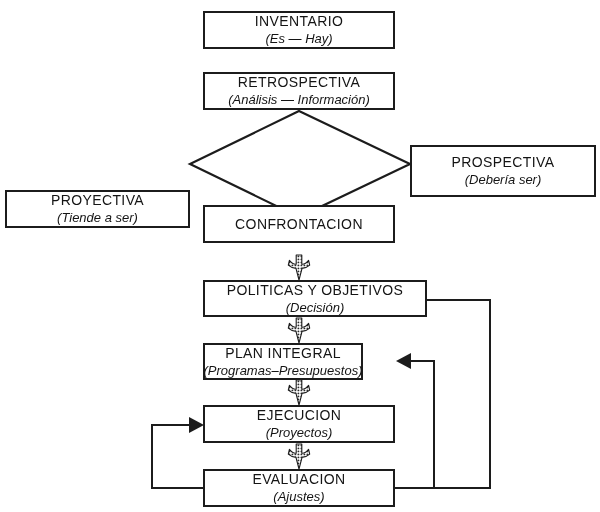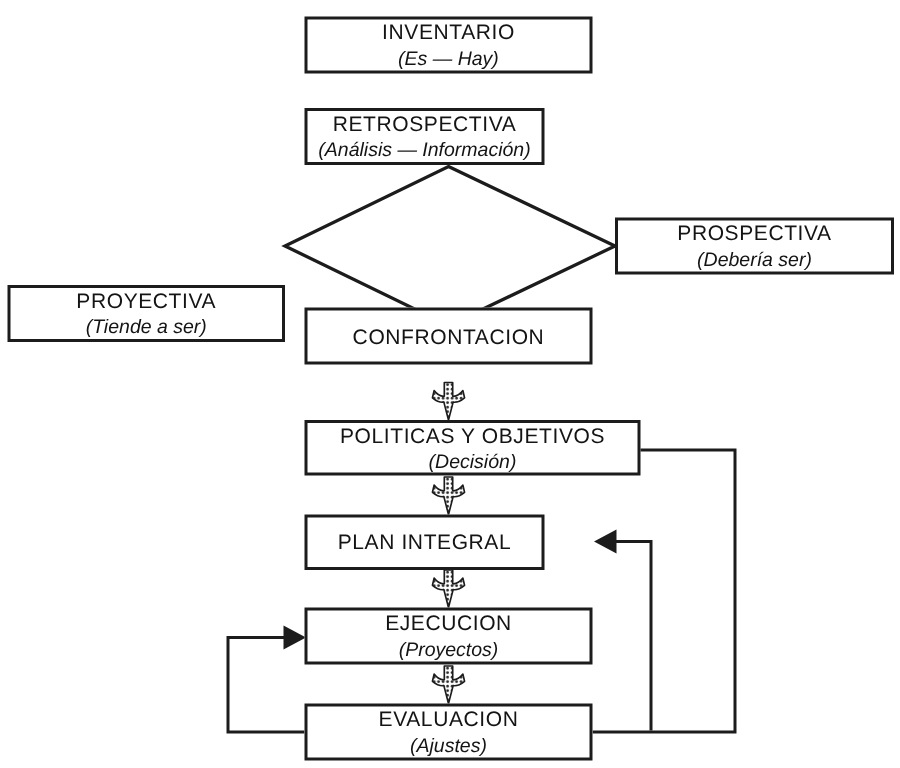--- a/index.html
+++ b/index.html
@@ -30,23 +30,23 @@
     letter-spacing:0.4px;
     white-space:nowrap;
   }
   .node .subtitle{
     font-size:13px;
     font-style:italic;
     white-space:nowrap;
   }
   
   #n-inventario   {left:203px;top:11px; width:192px;height:38px;}
-  #n-retrospectiva{left:203px;top:72px; width:160px;height:38px;}
+  #n-retrospectiva{left:203px;top:72px; width:192px;height:38px;}
   #n-proyectiva   {left:5px;  top:145px;width:185px;height:38px;margin-top:45px;}
-  #n-prospectiva  {left:410px;top:145px;width:186px;height:38px;}
+  #n-prospectiva  {left:410px;top:145px;width:186px;height:52px;}
   #n-confrontacion{left:203px;top:205px;width:192px;height:38px;}
   #n-politicas    {left:203px;top:280px;width:224px;height:37px;}
   #n-plan         {left:203px;top:343px;width:160px;height:37px;}
   #n-ejecucion    {left:203px;top:405px;width:192px;height:38px;}
   #n-evaluacion   {left:203px;top:469px;width:192px;height:38px;}
 </style>
 </head>
 <body>
 
 <div id="canvas">
@@ -111,20 +111,21 @@
     <span class="title">CONFRONTACION</span>
   </div>
 
   <div class="node" id="n-politicas">
     <span class="title">POLITICAS Y OBJETIVOS</span>
     <span class="subtitle">(Decisión)</span>
   </div>
 
   <div class="node" id="n-plan">
     <span class="title">PLAN INTEGRAL</span>
+    <span class="subtitle">(Programas–Presupuestos)</span>
   </div>
 
   <div class="node" id="n-ejecucion">
     <span class="title">EJECUCION</span>
     <span class="subtitle">(Proyectos)</span>
   </div>
 
   <div class="node" id="n-evaluacion">
     <span class="title">EVALUACION</span>
     <span class="subtitle">(Ajustes)</span>

